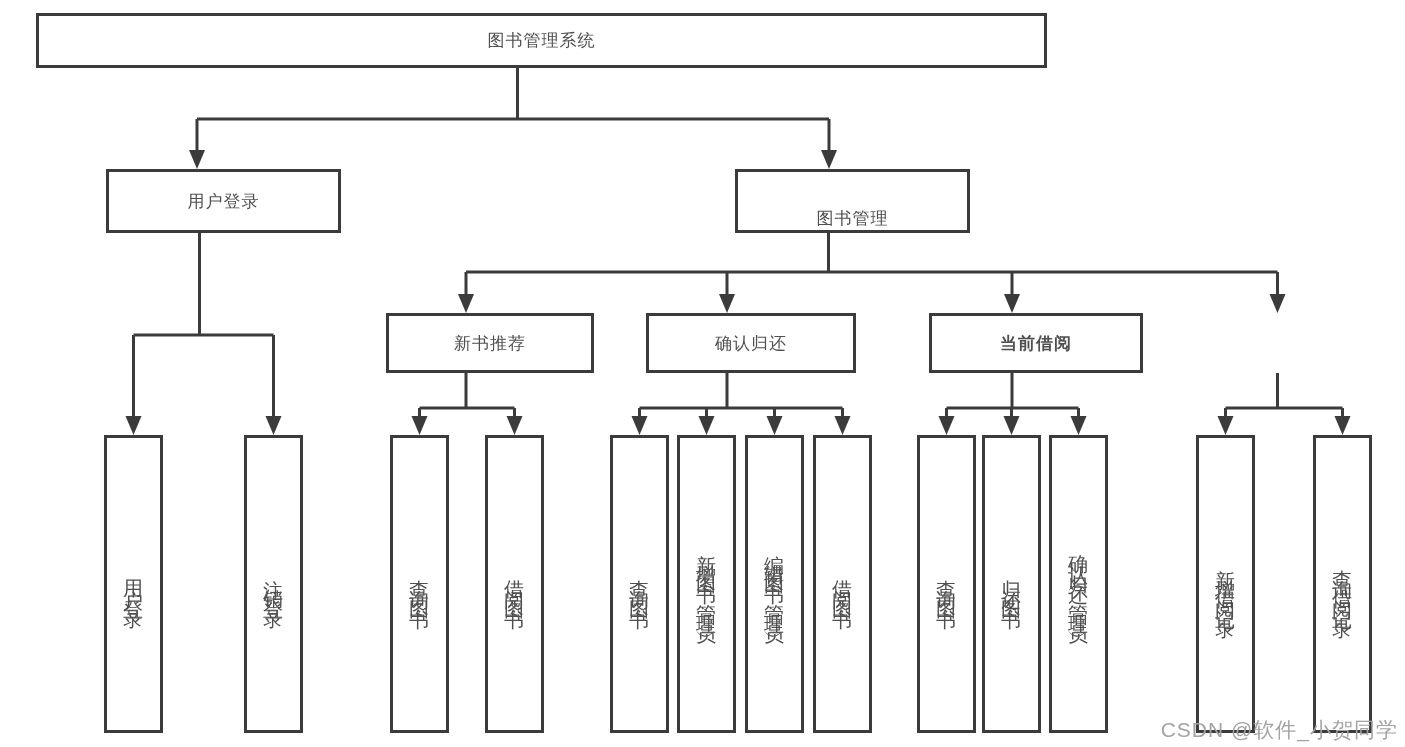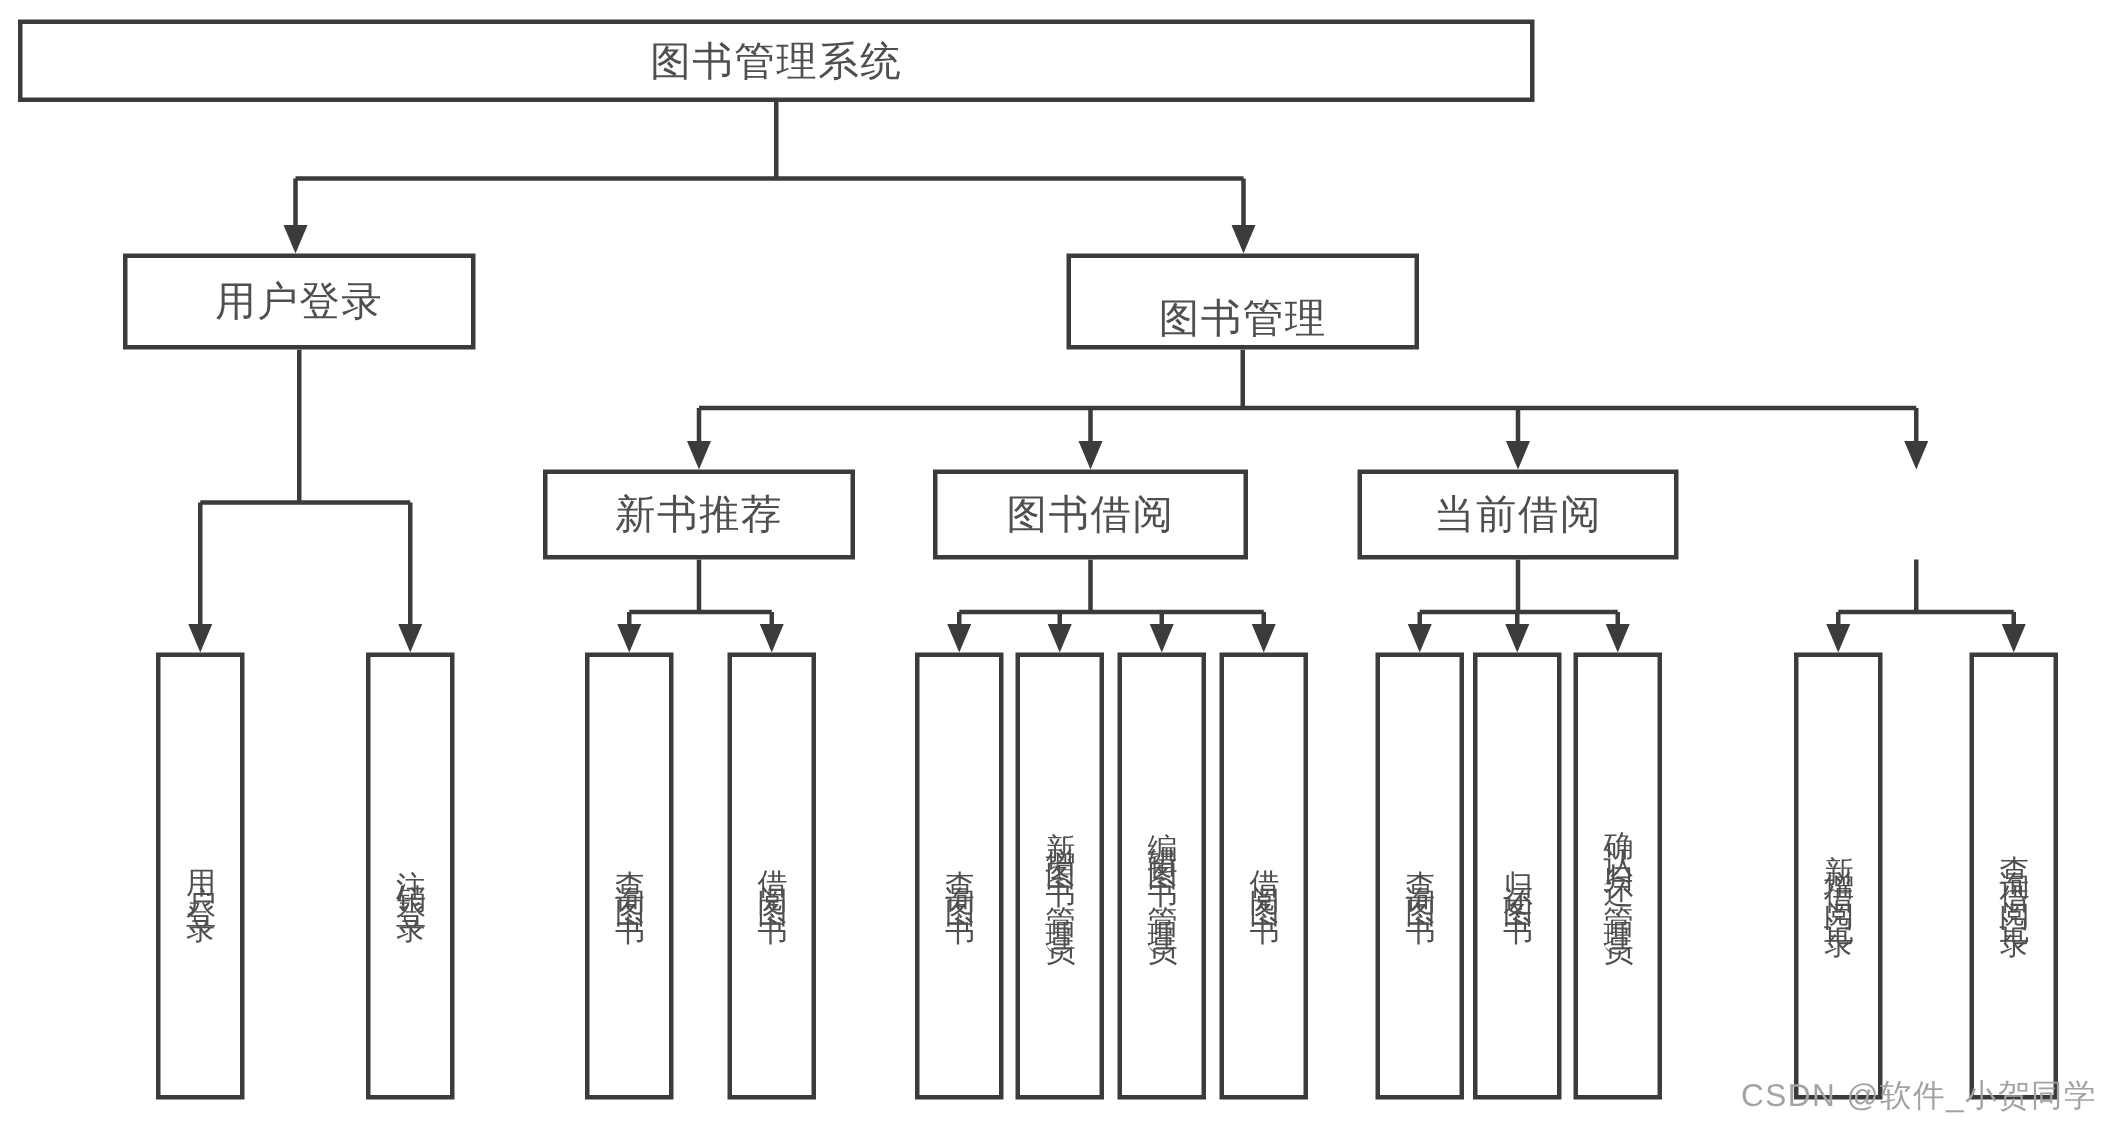--- a/index.html
+++ b/index.html
@@ -23,21 +23,21 @@
   .node{
     position:absolute;
     box-sizing:border-box;
     border:3px solid var(--line);
     background:#fff;
     display:flex;
     align-items:center;
     justify-content:center;
     color:var(--text);
   }
-  .hnode{font-size:27px;letter-spacing:1px;}
+  .hnode{font-size:17px;letter-spacing:1px;margin-left:24px;}
   .vnode{width:59px;top:435px;height:298px;}
   .vnode .vtext{
     writing-mode:vertical-rl;
     text-orientation:mixed;
     font-size:20px;
     letter-spacing:10px;
     line-height:1;
     color:var(--text);
   }
   #watermark{
@@ -113,23 +113,23 @@
     <span>用户登录</span>
   </div>
   <div class="node hnode" style="left:711px;top:169px;width:235px;height:64px;align-items:flex-end;">
     <span>图书管理</span>
   </div>
 
   <div class="node hnode" style="left:362px;top:313px;width:208px;height:60px;text-align:right;">
     <span>新书推荐</span>
   </div>
   <div class="node hnode" style="left:622px;top:313px;width:210px;height:60px;">
-    <span>图书借阅</span>
+    <span>确认归还</span>
   </div>
-  <div class="node hnode" style="left:905px;top:313px;width:214px;height:60px;">
+  <div class="node hnode" style="left:905px;top:313px;width:214px;height:60px;font-weight:bold;">
     <span>当前借阅</span>
   </div>
 
   <div class="node vnode" style="left:104px;">
     <span class="vtext">用户登录</span>
   </div>
   <div class="node vnode" style="left:244px;">
     <span class="vtext">注销登录</span>
   </div>
 

